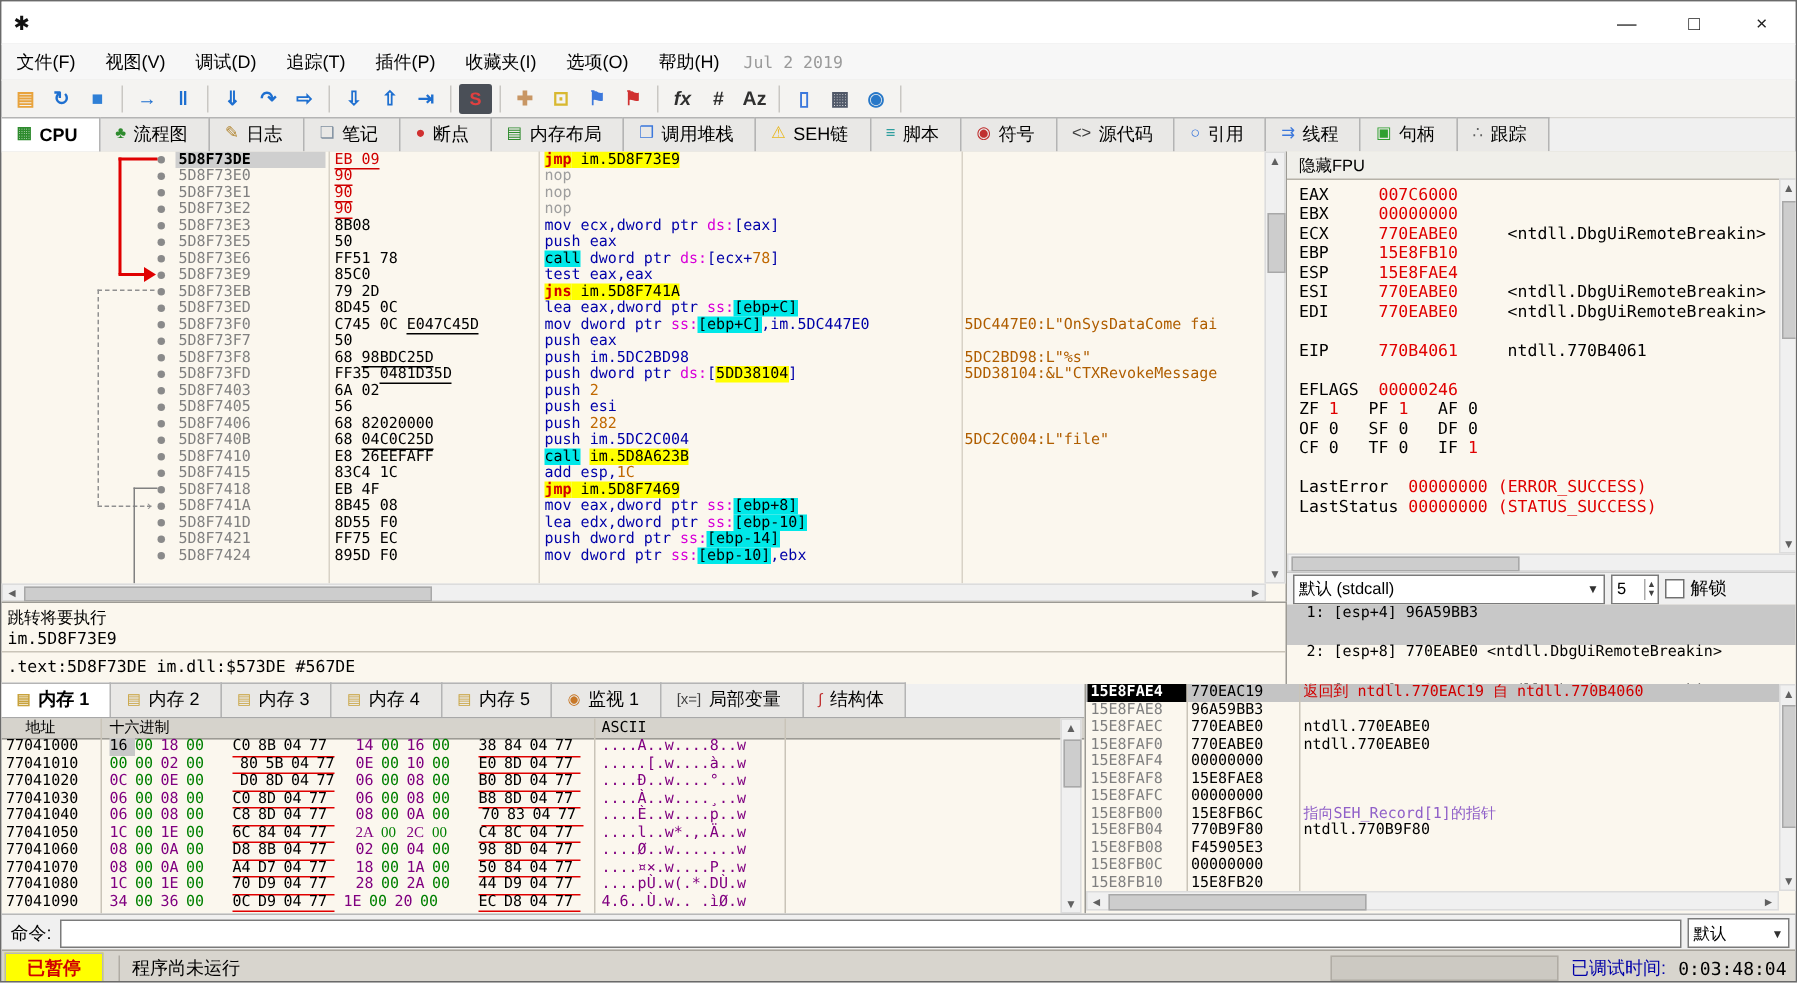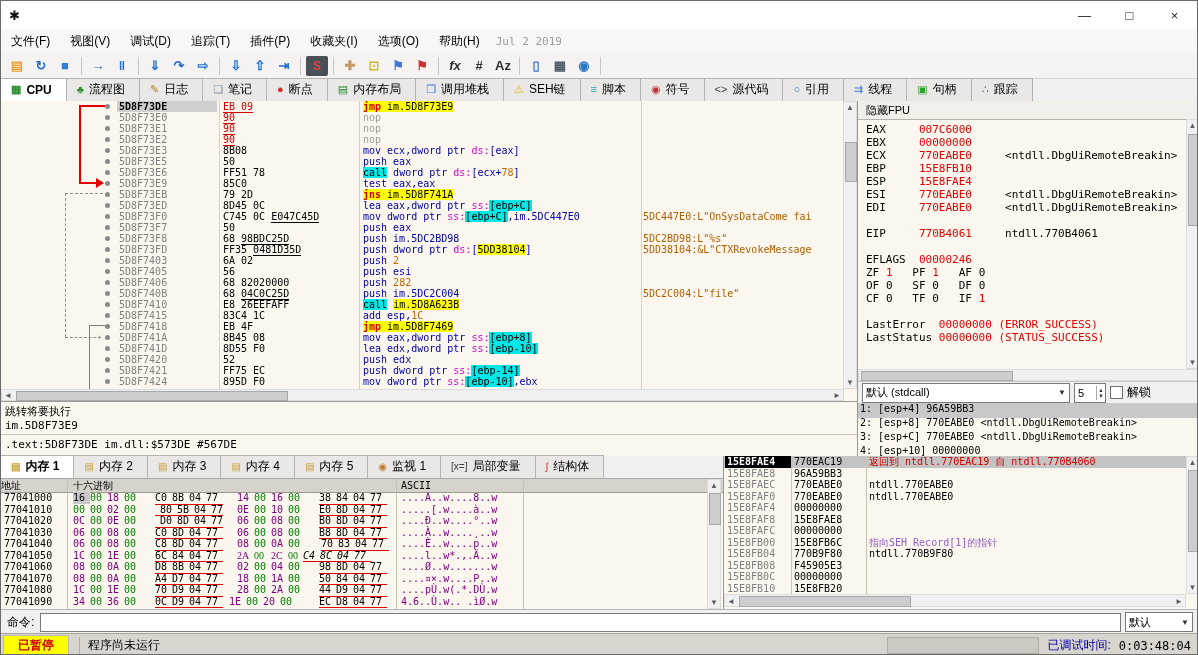--- a/index.html
+++ b/index.html
@@ -66,21 +66,21 @@
   .rv-r{color:#E00000}.rv-k{color:#000}
   #conv-row{position:absolute;left:0;top:280px;width:341px;height:22px;background:#F0F0F0;display:flex;align-items:center;gap:4px;padding-left:4px;box-sizing:border-box;border-top:1px solid #C8C8C8}
   .combo{background:#FFF;border:1px solid #7A7A7A;height:18px;display:flex;align-items:center;justify-content:space-between;padding:0 3px;font-size:11px}
   .combo .carr{font-size:8px;color:#303030;margin-left:6px}
   #conv-combo{width:200px}
   .spinner{width:30px;height:18px;background:#FFF;border:1px solid #7A7A7A;display:flex;align-items:center;font-size:11px}
   .spinner .num{flex:1;text-align:left;padding-left:3px}
   .spinner .ud{display:flex;flex-direction:column;font-size:6px;color:#404040;line-height:6px;border-left:1px solid #AAA;padding:1px}
   .chk{width:11px;height:11px;background:#FFF;border:1px solid #707070}
   #args{position:absolute;left:0;top:302px;width:341px;height:53px;background:#FBF7EE;border-top:1px solid #C8C8C8;overflow:hidden}
-  .arg{height:14px;line-height:10.6px;font-size:10px;white-space:pre;padding-left:2px}
+  .arg{height:26px;line-height:10.6px;font-size:10px;white-space:pre;padding-left:13px}
   .arg.sel{background:#C8C8C8}
   
   #dump{left:0;top:455px;width:722px;height:153px;box-sizing:border-box}
   #dump-tabs{height:22px;background:#F0F0F0;display:flex;align-items:flex-end;border-bottom:1px solid #A8A8A8}
   #dump-header{height:13px;background:#D6D3CC;border-bottom:1px solid #9C9A94;position:relative;font-size:10px}
   #dump-header span{position:absolute;top:0;line-height:13px}
   #dump-rows{position:absolute;left:0;top:36px;width:703px;height:117px;overflow:hidden}
   .mrow{height:11.5px;line-height:11.5px;font-size:10px;white-space:nowrap;position:relative}
   .maddr{position:absolute;left:3px;color:#000}
   .grp{position:absolute;top:0}
@@ -397,27 +397,20 @@
       </div>
       <div class="drow">
         <span class="dot"></span>
         <span class="addr mono">5D8F741D</span>
         <span class="bytes mono"><span>8D55 F0</span></span>
         <span class="instr mono"><span class="tk-m">lea edx,dword ptr </span><span class="tk-s">ss:</span><span class="tk-c">[ebp-10]</span></span>
         <span class="cmt mono"></span>
       </div>
       <div class="drow">
         <span class="dot"></span>
-        <span class="addr mono">5D8F7420</span>
-        <span class="bytes mono"><span>52</span></span>
-        <span class="instr mono"><span class="tk-m">push edx</span></span>
-        <span class="cmt mono"></span>
-      </div>
-      <div class="drow">
-        <span class="dot"></span>
         <span class="addr mono">5D8F7421</span>
         <span class="bytes mono"><span>FF75 EC</span></span>
         <span class="instr mono"><span class="tk-m">push dword ptr </span><span class="tk-s">ss:</span><span class="tk-c">[ebp-14]</span></span>
         <span class="cmt mono"></span>
       </div>
       <div class="drow">
         <span class="dot"></span>
         <span class="addr mono">5D8F7424</span>
         <span class="bytes mono"><span>895D F0</span></span>
         <span class="instr mono"><span class="tk-m">mov dword ptr </span><span class="tk-s">ss:</span><span class="tk-c">[ebp-10]</span><span class="tk-m">,ebx</span></span>
@@ -550,21 +543,21 @@
       <div class="tab">
         <span class="ticon" style="color: rgb(64, 64, 64); font-size: 10px;">[x=]</span>
         <span>局部变量</span>
       </div>
       <div class="tab">
         <span class="ticon" style="color: rgb(192, 48, 48); font-size: 10px;">∫</span>
         <span>结构体</span>
       </div>
     </div>
   <div id="dump-header" class="mono">
-    <span style="left:0">地址</span>
+    <span style="left:16px">地址</span>
     <span style="left:72px">十六进制</span>
     <span style="left:400px">ASCII</span>
   </div>
   <div id="dump-rows" class="mono">
       <div class="mrow">
         <span class="maddr">77041000</span>
         <span class="grp" style="left: 72px;"><span class="db db-b db-sel">16</span><span class="db db-z">00</span><span class="db db-n">18</span><span class="db db-z">00</span></span>
         <span class="grp ptr" style="left: 154px;"><span class="db db-b">C0</span><span class="db db-b">8B</span><span class="db db-b">04</span><span class="db db-b">77</span></span>
         <span class="grp" style="left: 236px;"><span class="db db-n">14</span><span class="db db-z">00</span><span class="db db-n">16</span><span class="db db-z">00</span></span>
         <span class="grp ptr" style="left: 318px;"><span class="db db-b">38</span><span class="db db-b">84</span><span class="db db-b">04</span><span class="db db-b">77</span></span>
@@ -600,21 +593,21 @@
         <span class="grp ptr" style="left: 154px;"><span class="db db-b">C8</span><span class="db db-b">8D</span><span class="db db-b">04</span><span class="db db-b">77</span></span>
         <span class="grp" style="left: 236px;"><span class="db db-n">08</span><span class="db db-z">00</span><span class="db db-n">0A</span><span class="db db-z">00</span></span>
         <span class="grp ptr" style="left: 320px;"><span class="db db-b">70</span><span class="db db-b">83</span><span class="db db-b">04</span><span class="db db-b">77</span></span>
         <span class="mascii">....È..w....p..w</span>
       </div>
       <div class="mrow">
         <span class="maddr">77041050</span>
         <span class="grp" style="left: 72px;"><span class="db db-n">1C</span><span class="db db-z">00</span><span class="db db-n">1E</span><span class="db db-z">00</span></span>
         <span class="grp ptr" style="left: 154px;"><span class="db db-b">6C</span><span class="db db-b">84</span><span class="db db-b">04</span><span class="db db-b">77</span></span>
         <span class="grp" style="left: 236px; font-family: Liberation Serif, serif;"><span class="db db-n">2A</span><span class="db db-z">00</span><span class="db db-n">2C</span><span class="db db-z">00</span></span>
-        <span class="grp ptr" style="left: 302px; font-style: italic;"><span class="db db-b">C4</span><span class="db db-b">8C</span><span class="db db-b">04</span><span class="db db-b">77</span></span>
+        <span class="grp ptr" style="left: 318px;"><span class="db db-b">C4</span><span class="db db-b">8C</span><span class="db db-b">04</span><span class="db db-b">77</span></span>
         <span class="mascii">....l..w*.,.Ä..w</span>
       </div>
       <div class="mrow">
         <span class="maddr">77041060</span>
         <span class="grp" style="left: 72px;"><span class="db db-n">08</span><span class="db db-z">00</span><span class="db db-n">0A</span><span class="db db-z">00</span></span>
         <span class="grp ptr" style="left: 154px;"><span class="db db-b">D8</span><span class="db db-b">8B</span><span class="db db-b">04</span><span class="db db-b">77</span></span>
         <span class="grp" style="left: 236px;"><span class="db db-n">02</span><span class="db db-z">00</span><span class="db db-n">04</span><span class="db db-z">00</span></span>
         <span class="grp ptr" style="left: 318px;"><span class="db db-b">98</span><span class="db db-b">8D</span><span class="db db-b">04</span><span class="db db-b">77</span></span>
         <span class="mascii">....Ø..w.......w</span>
       </div>

